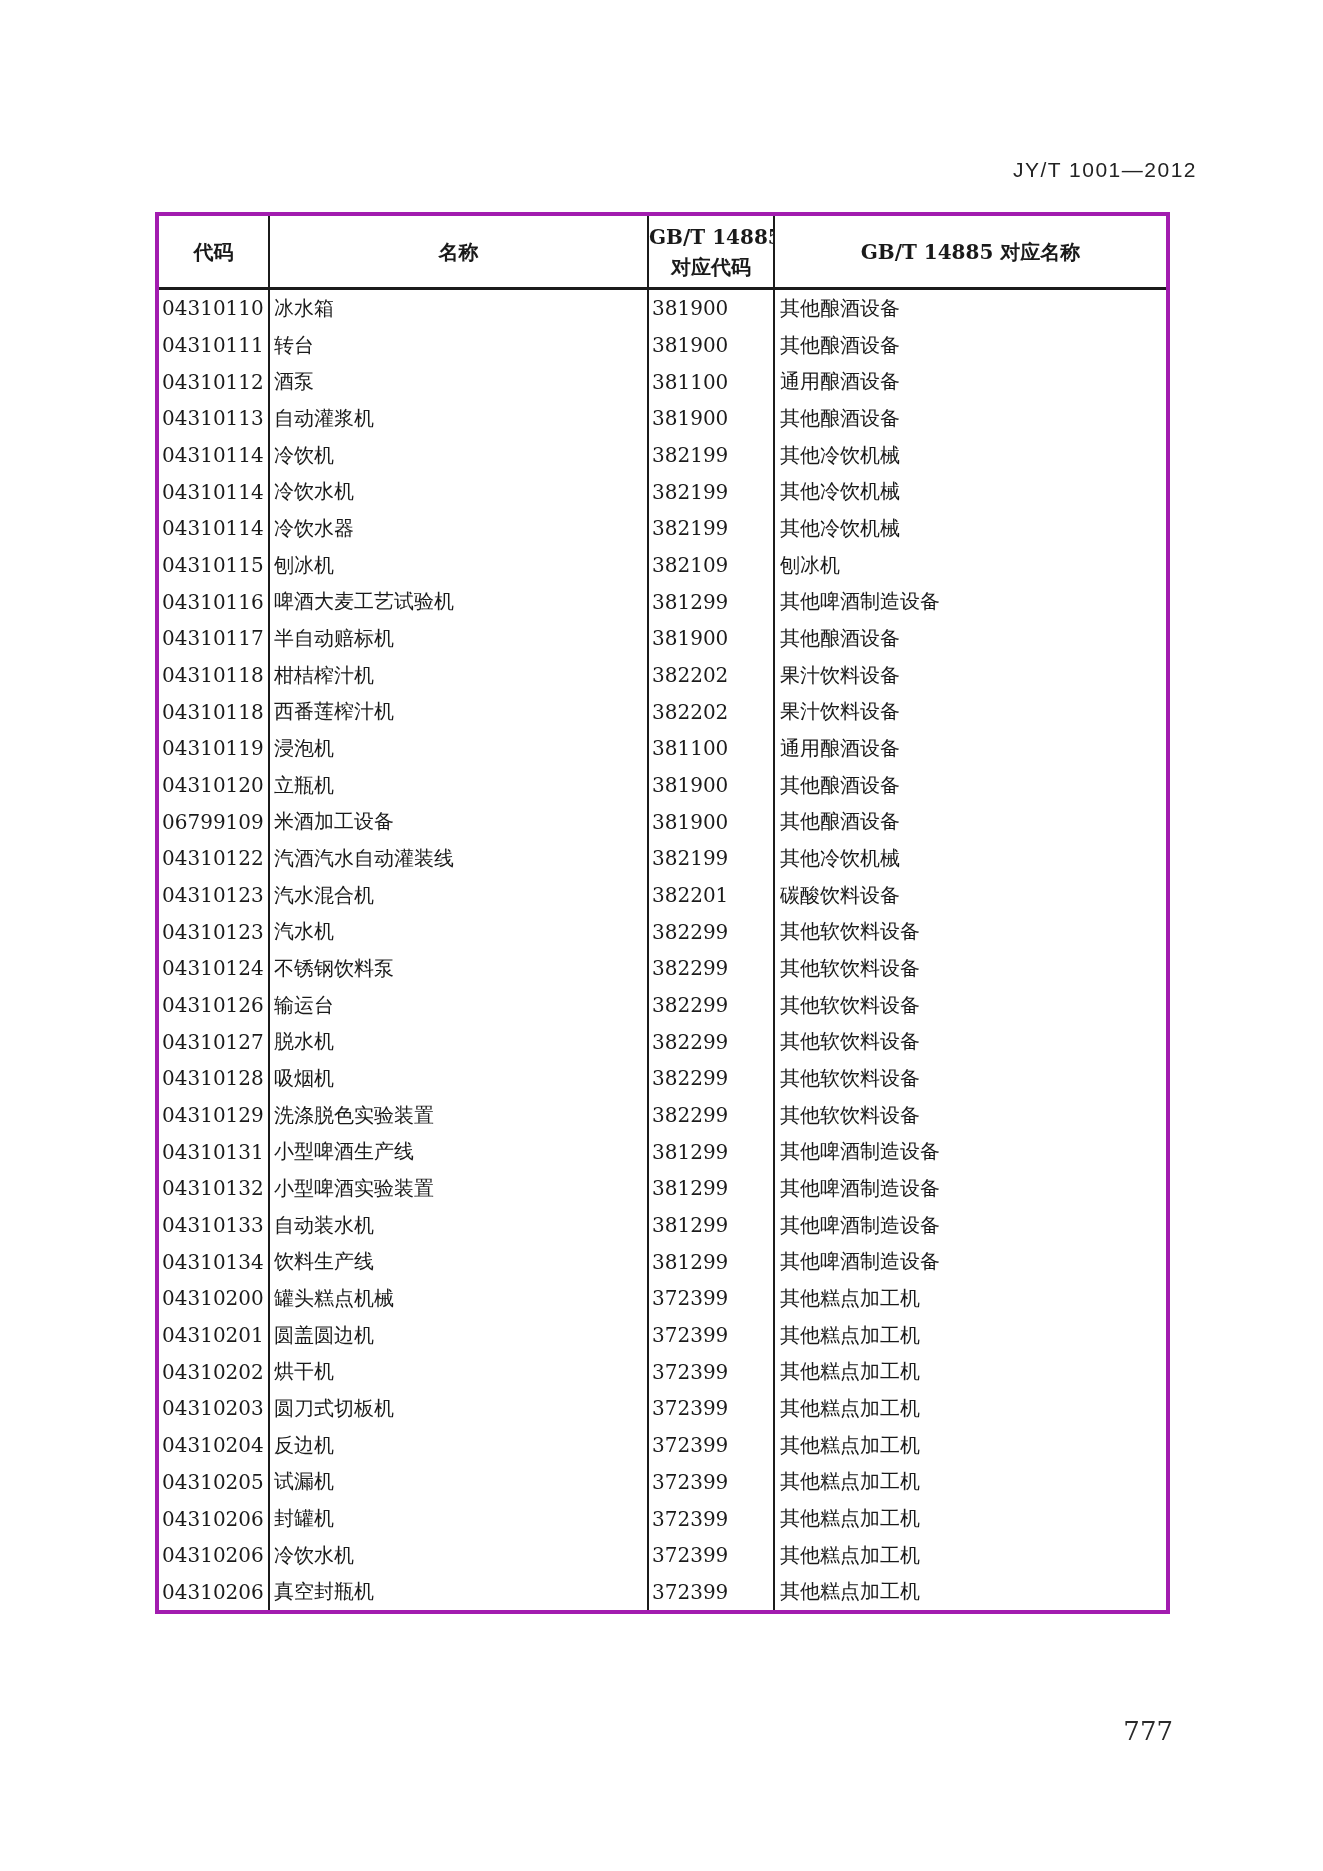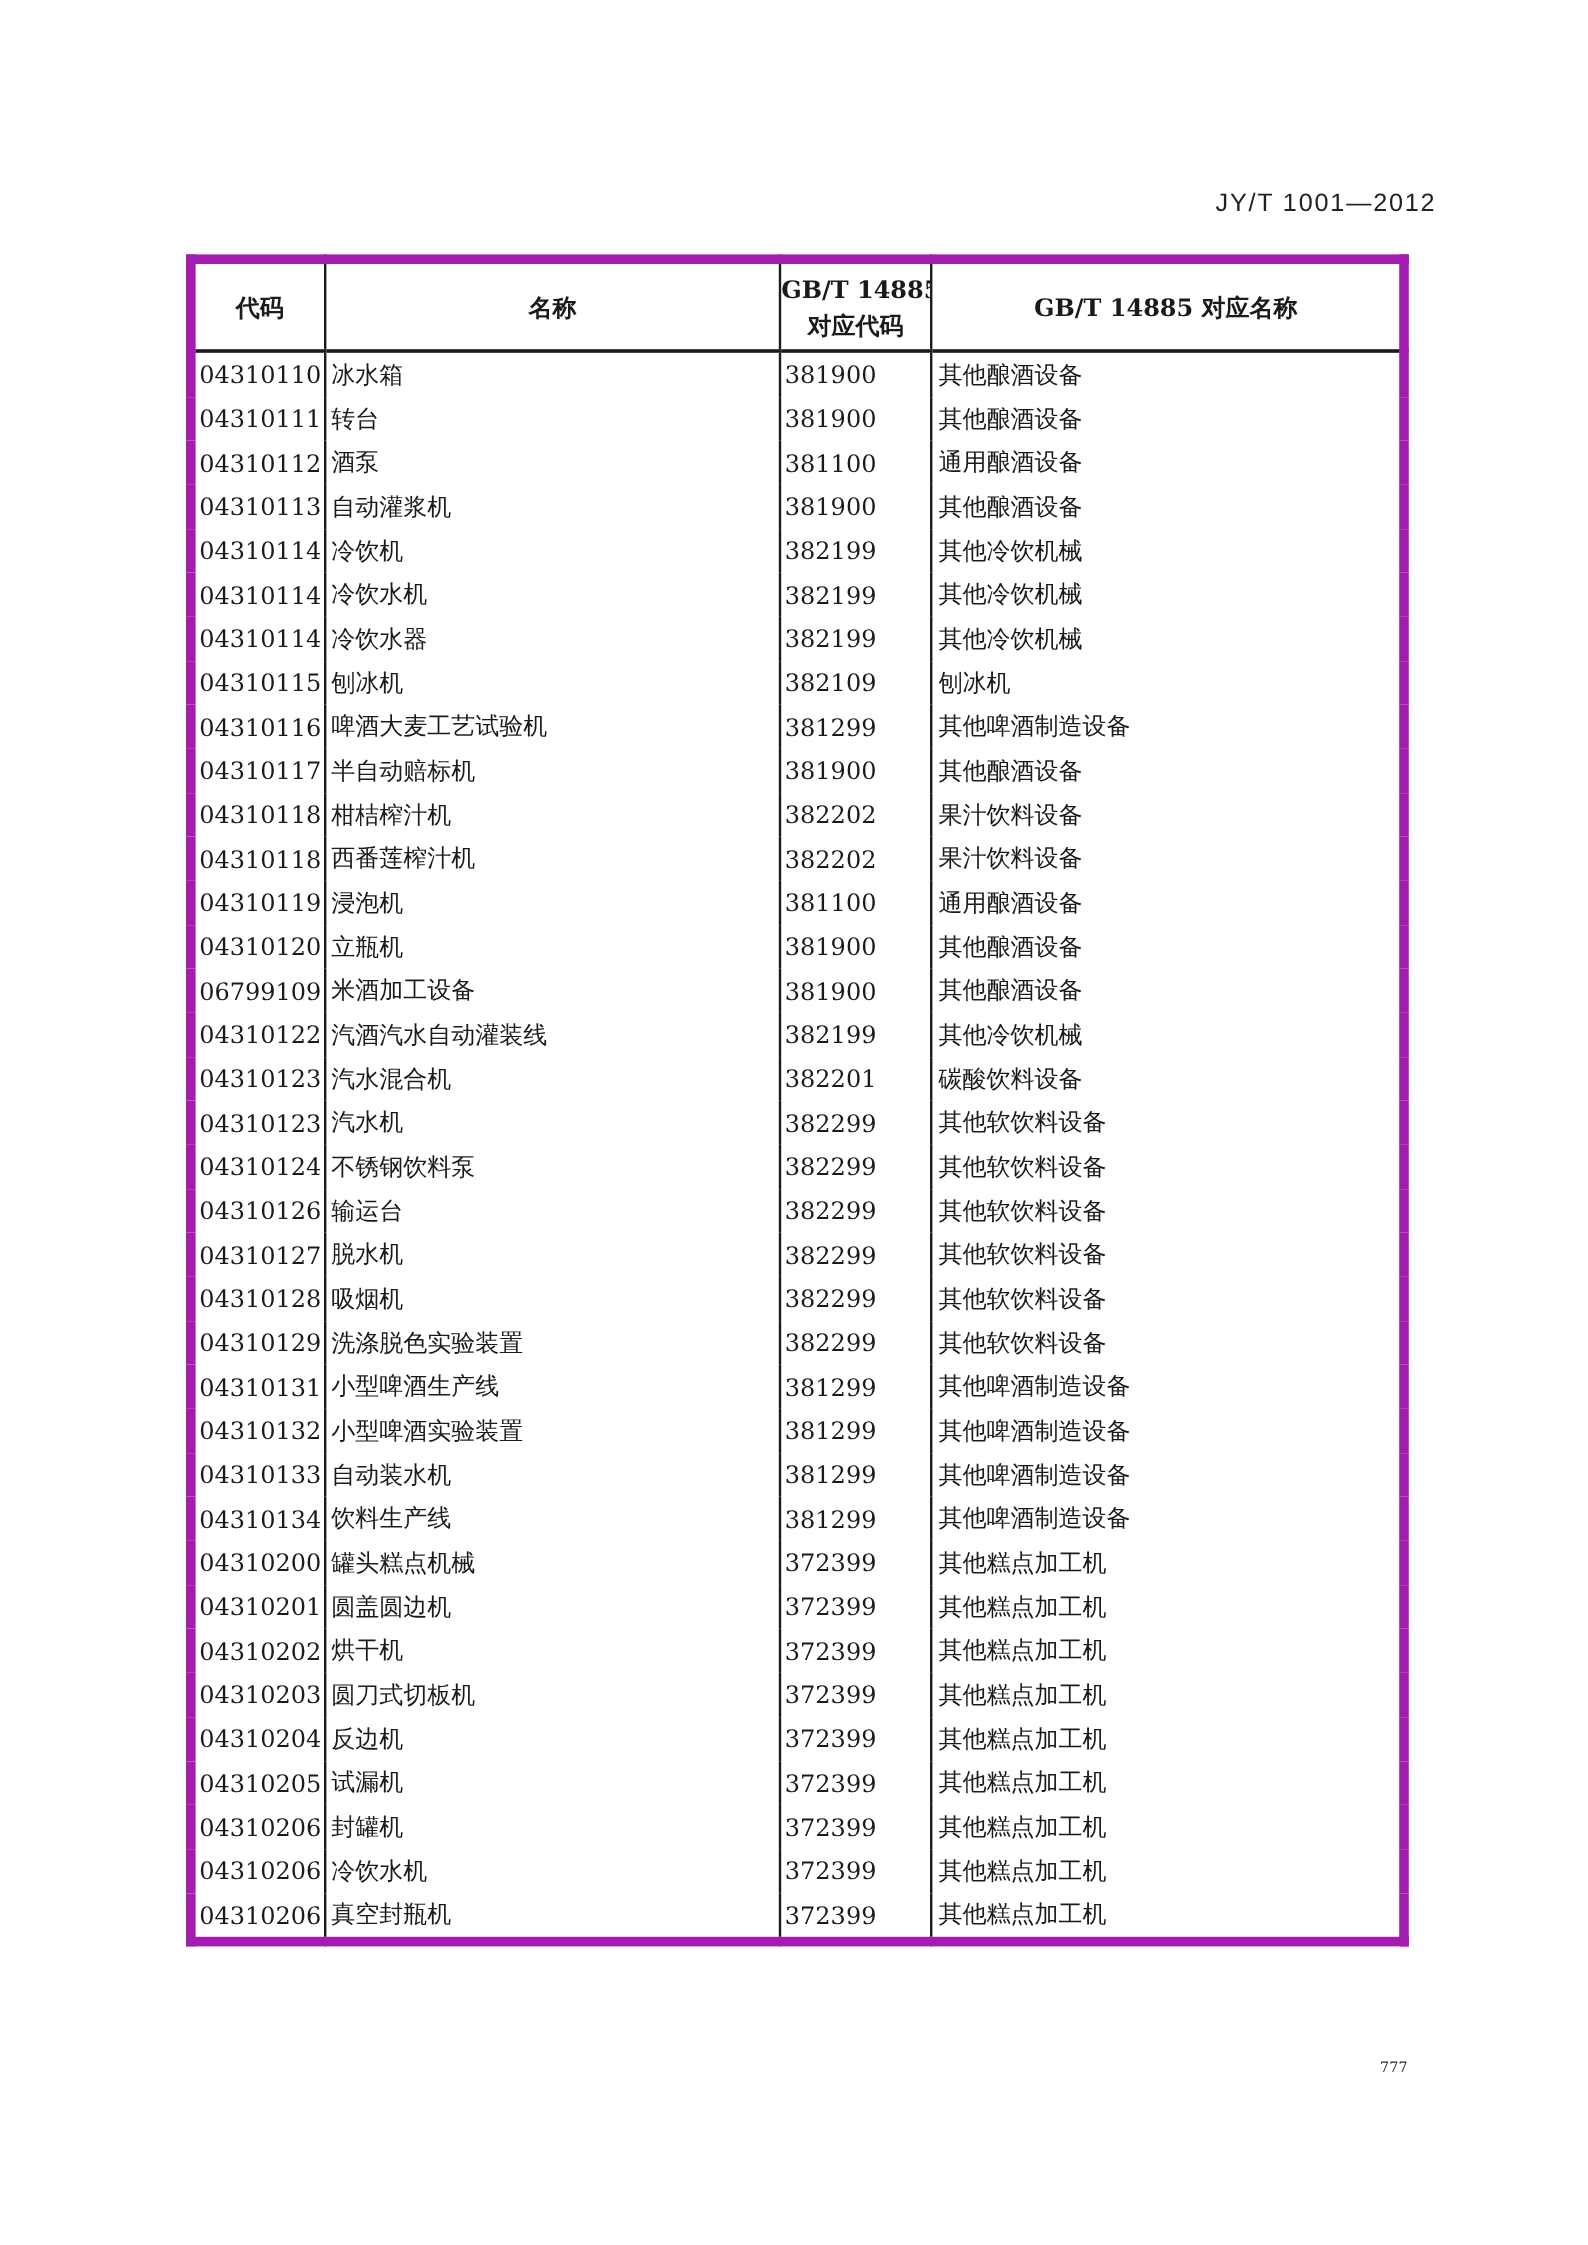--- a/index.html
+++ b/index.html
@@ -22,21 +22,21 @@
     font-size: 21px;
     letter-spacing: 1.5px;
     color: #222222;
   }
   table.mapping-table {
     position: absolute;
     left: 155px; top: 212px;
     width: 1011px;
     border-collapse: collapse;
     table-layout: fixed;
-    border: 8px solid #a21caf;
+    border: 4px solid #a21caf;
   }
   .mapping-table th,
   .mapping-table td {
     border-left: 2px solid #1b1b1b;
     border-right: 2px solid #1b1b1b;
     overflow: hidden;
     white-space: nowrap;
   }
   .mapping-table thead th {
     height: 71px;
@@ -54,21 +54,21 @@
     border-bottom: none;
     font-size: 20px;
     vertical-align: middle;
     padding: 0 0 0 3px;
   }
   .mapping-table tbody td.cell-name { padding-left: 4px; }
   .mapping-table tbody td.cell-gbt-name { padding-left: 5px; }
   .page-number {
     position: absolute;
     top: 1716px; right: 150px;
-    font-size: 12px;
+    font-size: 26px;
     color: #2a2a2a;
   }
 </style>
 </head>
 <body>
 
 <div class="page">
 
   <div class="doc-ref">JY/T 1001—2012</div>
 

